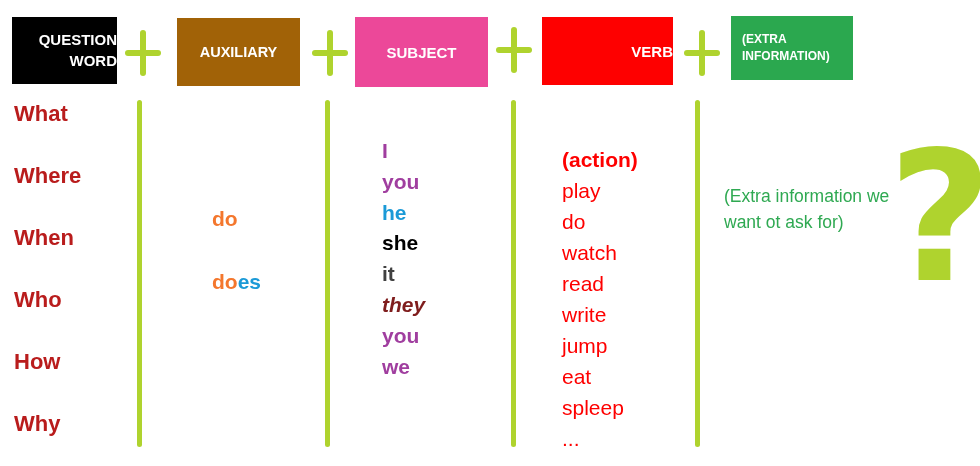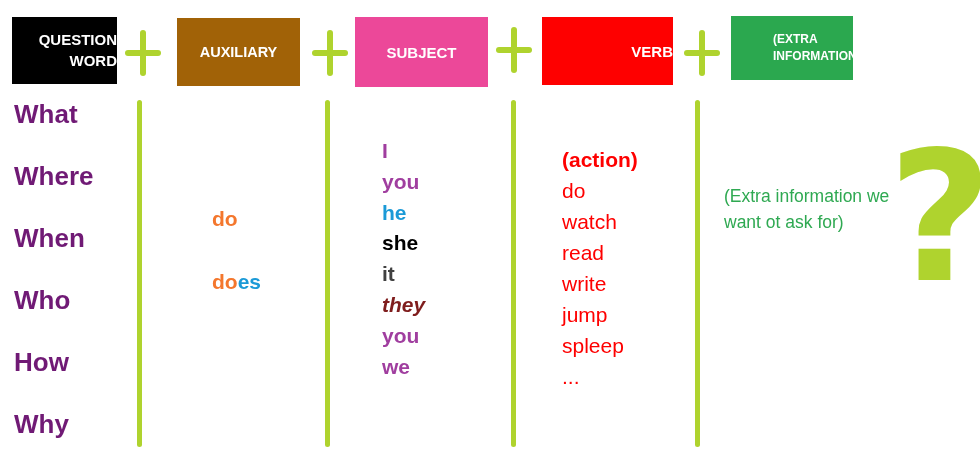--- a/index.html
+++ b/index.html
@@ -18,21 +18,21 @@
   #box-extra{left:731px;top:16px;width:122px;height:64px;font-size:12px;padding-left:11px;line-height:1.4;width:122px;}
   #box-extra .lbl{width:80px;}
   
   .plus{position:absolute;width:36px;height:46px;}
   .plus .vbar{position:absolute;left:15px;top:0;width:6px;height:46px;border-radius:3px;}
   .plus .hbar{position:absolute;left:0;top:20px;width:36px;height:6px;border-radius:3px;}
   
   .divider{position:absolute;top:100px;width:5px;height:347px;border-radius:3px;}
   
   #qwords{position:absolute;left:14px;top:100px;display:flex;flex-direction:column;gap:34px;}
-  #qwords .qw{height:28px;line-height:28px;font-size:26px;font-weight:bold;color:#701a75;}
+  #qwords .qw{height:28px;line-height:28px;font-size:22px;font-weight:bold;color:#b91c1c;}
   .auxword{position:absolute;left:212px;font-size:21px;font-weight:bold;}
   #aux-do{top:207px;}
   #aux-does{top:270px;}
   #subjects{position:absolute;left:382px;top:136px;font-size:21px;font-weight:bold;line-height:30.8px;}
   #verbs{position:absolute;left:562px;top:144px;font-size:21px;line-height:31px;}
   #verbs .vheading{font-weight:bold;}
   #extra-note{position:absolute;left:724px;top:184px;width:205px;font-size:17.5px;line-height:25.5px;}
   #qmark{position:absolute;left:888px;top:128px;font-size:180px;font-weight:bold;line-height:1;font-family:"DejaVu Sans","Liberation Sans",sans-serif;}
 </style>
 </head>
@@ -69,21 +69,21 @@
 
   <div class="hbox" id="box-verb" style="background-color: rgb(254, 0, 0);">
     <div class="lbl">VERB</div>
   </div>
 
   <div class="plus" style="left:684px;top:30px;">
     <div class="vbar" style="background-color: rgb(175, 211, 46);"></div>
     <div class="hbar" style="background-color: rgb(175, 211, 46);"></div>
   </div>
 
-  <div class="hbox" id="box-extra" style="background-color: rgb(43, 168, 79); justify-content: flex-end;">
+  <div class="hbox" id="box-extra" style="background-color: rgb(43, 168, 79);">
     <div class="lbl">(EXTRA INFORMATION)</div>
   </div>
 
   <div class="divider" style="left: 137px; background-color: rgb(175, 211, 46);"></div>
   <div class="divider" style="left: 325px; background-color: rgb(175, 211, 46);"></div>
   <div class="divider" style="left: 511px; background-color: rgb(175, 211, 46);"></div>
   <div class="divider" style="left: 695px; background-color: rgb(175, 211, 46);"></div>
 
   <div id="qwords">
     <div class="qw">What</div>
@@ -105,25 +105,27 @@
     <div style="color: rgb(27, 154, 215);">he</div>
     <div style="color: #000000;">she</div>
     <div style="color: #404040;">it</div>
     <div style="color: #7f1d1d; font-style: italic;">they</div>
     <div style="color: rgb(160, 62, 159);">you</div>
     <div style="color: rgb(160, 62, 159);">we</div>
   </div>
 
   <div id="verbs" style="color: rgb(254, 0, 0);">
     <div class="vheading">(action)</div>
+    <div>play</div>
     <div>do</div>
     <div>watch</div>
     <div>read</div>
     <div>write</div>
     <div>jump</div>
+    <div>eat</div>
     <div>spleep</div>
     <div>...</div>
   </div>
 
   <div id="extra-note" style="color: rgb(47, 169, 82);">(Extra information we want ot ask for)</div>
 
   <div id="qmark" style="color: rgb(175, 211, 46);">?</div>
 
 </div>
 

